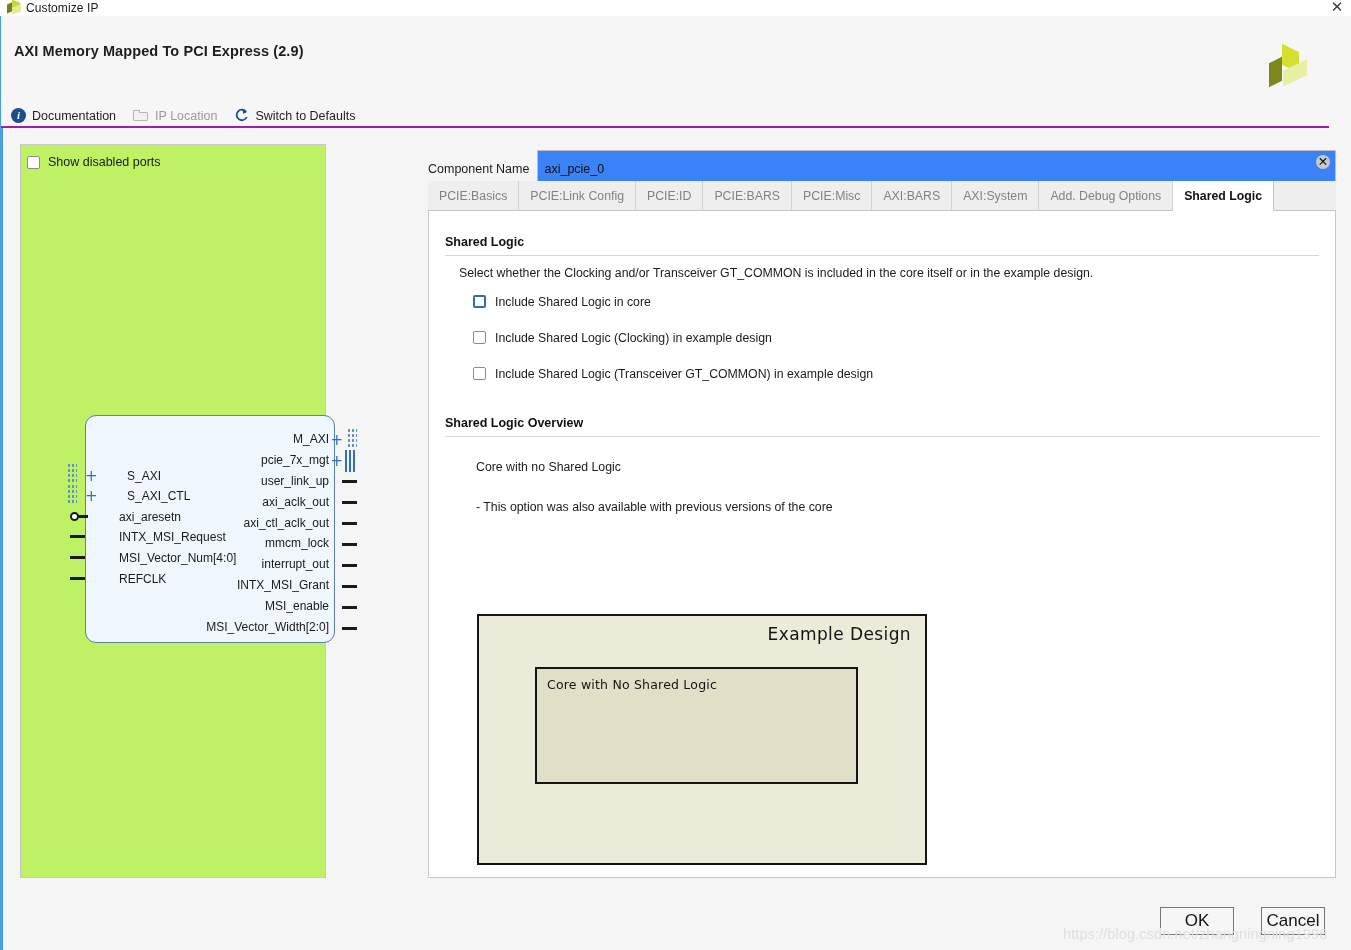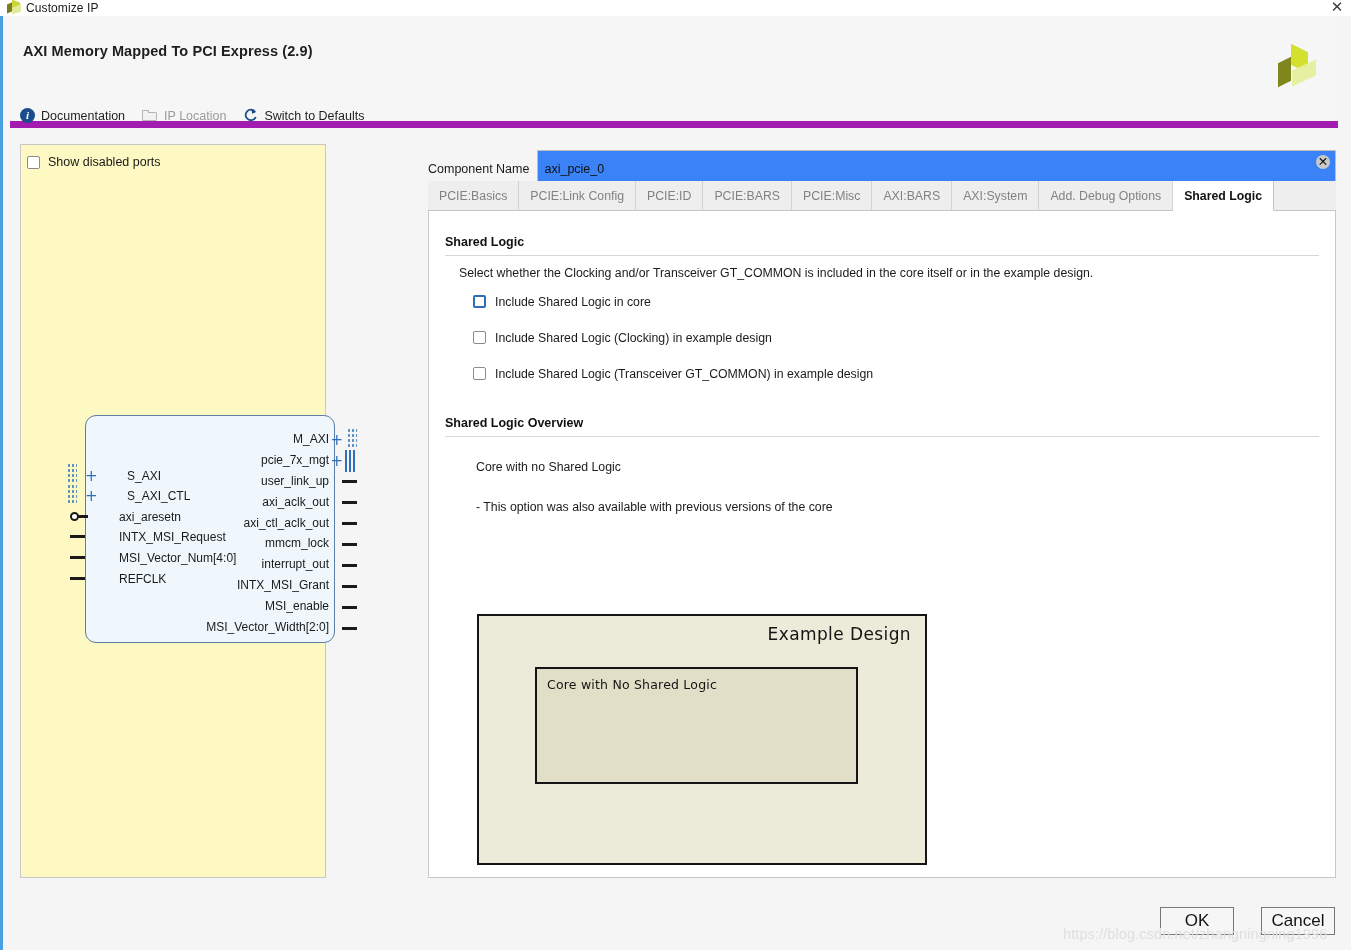--- a/index.html
+++ b/index.html
@@ -66,25 +66,25 @@
     font-size: 15px;
     line-height: 16px;
     text-align: center;
     font-family: "DejaVu Sans", sans-serif;
     cursor: pointer;
   }
 
   
   .header {
     position: absolute;
-    left: 10px; top: 16px;
+    left: 1px; top: 16px;
     width: 1328px;
     height: 112px;
     background: #f6f6f6;
-    border-bottom: 7px solid #a21caf;
+    border-bottom: 2px solid #a21caf;
     box-sizing: border-box;
   }
   .header-title {
     position: absolute;
     left: 13px; top: 27px;
     font-size: 14.5px;
     font-weight: bold;
     color: #1e1e1e;
     letter-spacing: 0.1px;
   }
@@ -161,21 +161,21 @@
     width: 15px; height: 15px;
     flex: none;
     position: relative;
   }
 
   
   .left-panel {
     position: absolute;
     left: 20px; top: 144px;
     width: 306px; height: 734px;
-    background: #fef9c3;
+    background: #bef264;
     border: 1px solid #c8c8c8;
     box-sizing: border-box;
   }
   .show-ports-row {
     position: absolute;
     left: 6px; top: 10px;
     display: flex;
     align-items: center;
     gap: 8px;
     font-size: 12.5px;
@@ -461,21 +461,21 @@
     border: 1px solid #777777;
     box-sizing: border-box;
     display: flex;
     align-items: center;
     justify-content: center;
     font-size: 17px;
     color: #141414;
     cursor: pointer;
   }
   #btn-ok { left: 1160px; top: 907px; width: 74px; }
-  #btn-cancel { left: 1261px; top: 907px; width: 74px; }
+  #btn-cancel { left: 1261px; top: 907px; width: 64px; }
 
   .watermark {
     position: absolute;
     left: 1063px; top: 926px;
     font-size: 14.5px;
     color: #dfdfdf;
     white-space: nowrap;
     letter-spacing: 0.1px;
     pointer-events: none;
     user-select: none;

